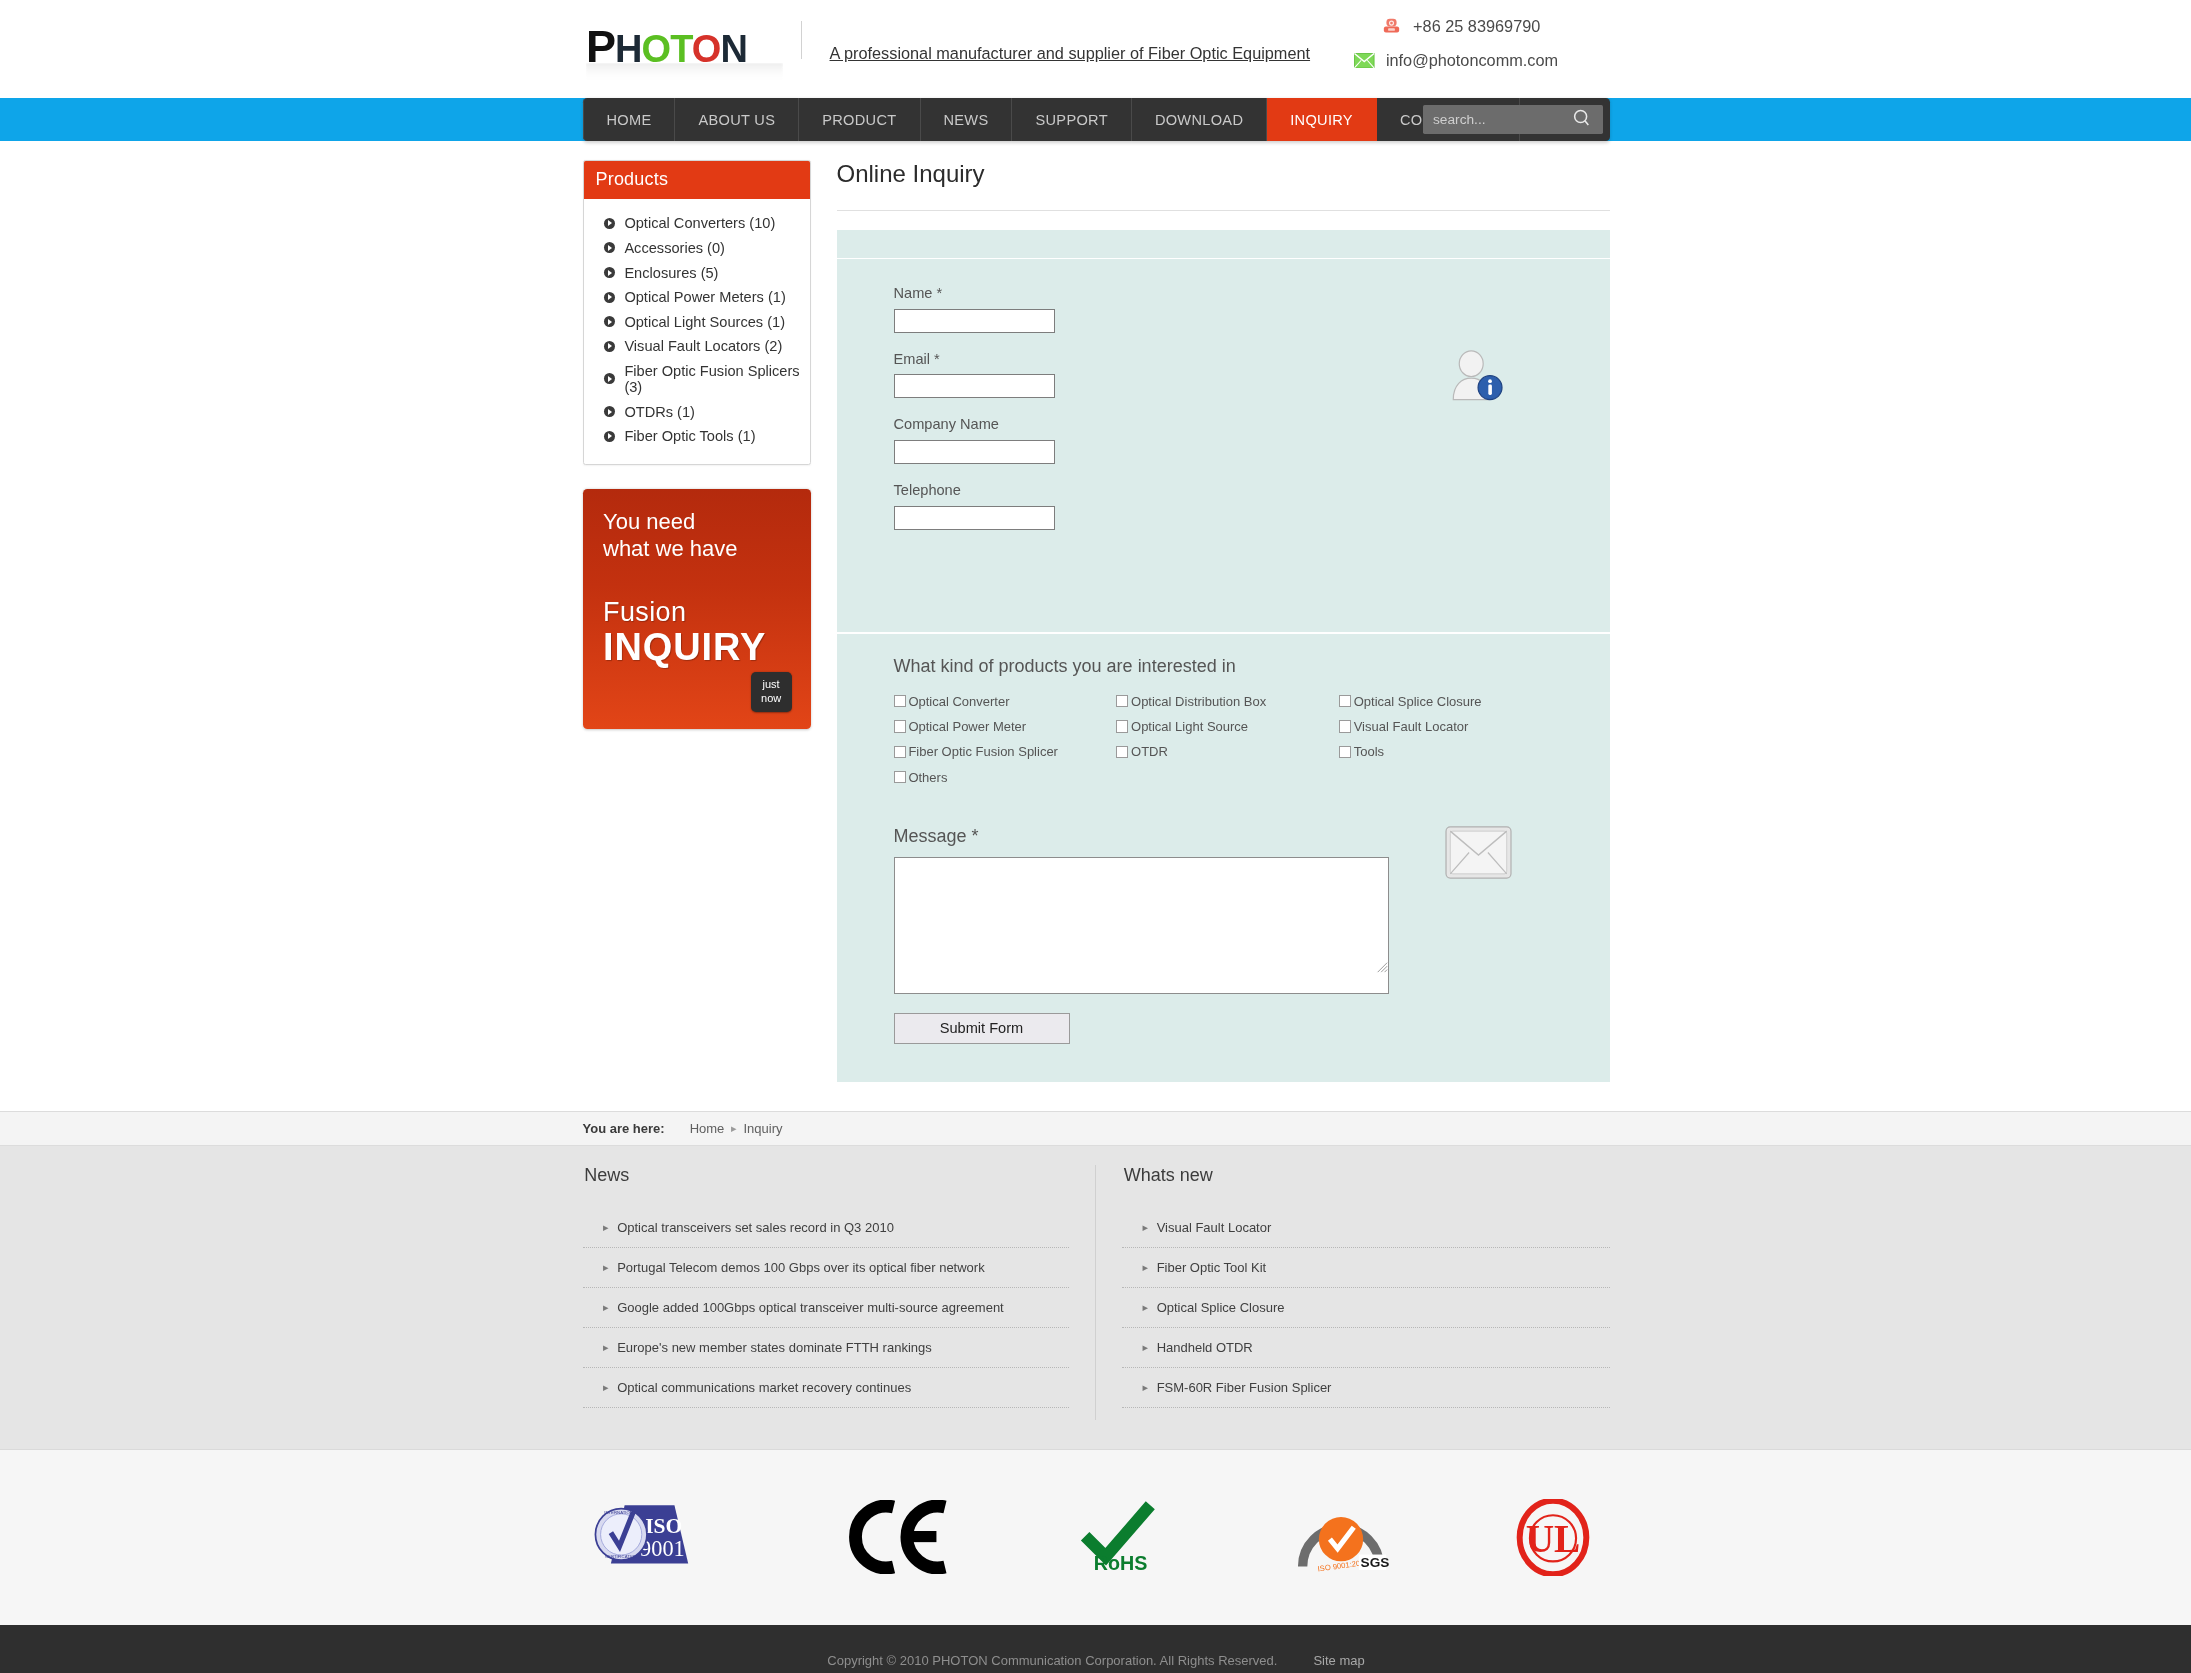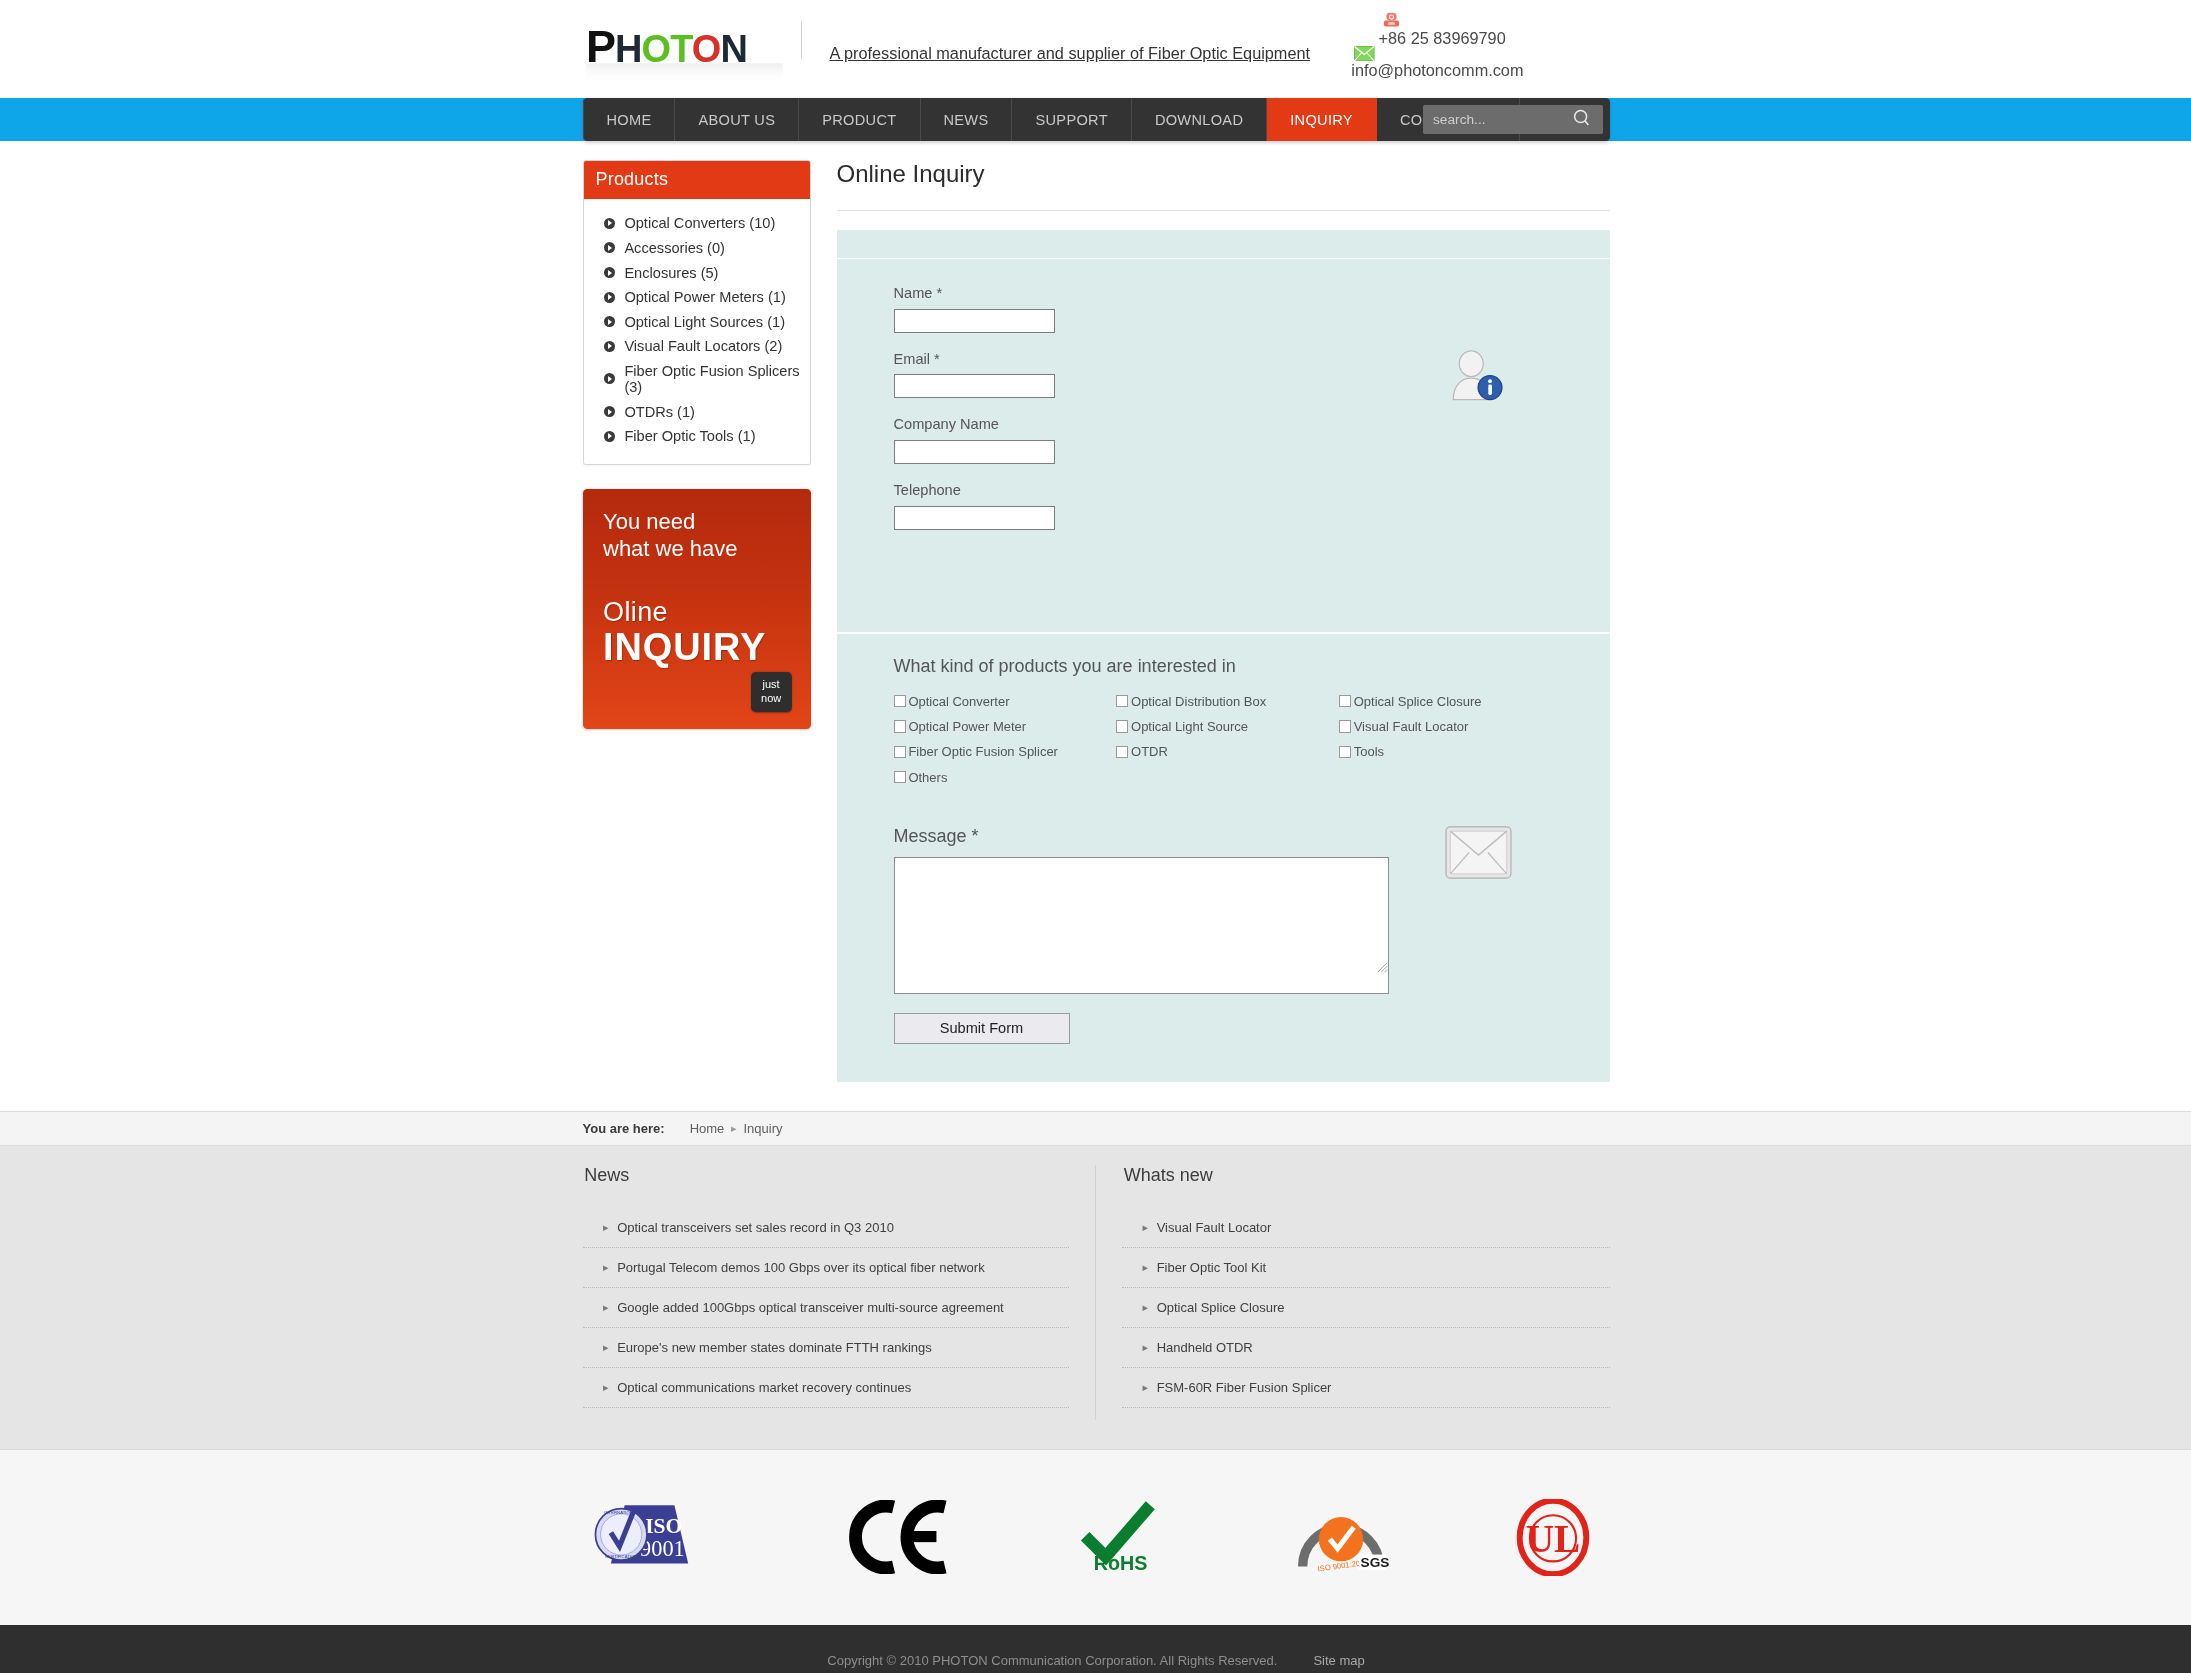--- a/index.html
+++ b/index.html
@@ -46,21 +46,21 @@
     -webkit-mask-image:linear-gradient(to bottom,rgba(0,0,0,.45),rgba(0,0,0,0));
     mask-image:linear-gradient(to bottom,rgba(0,0,0,.45),rgba(0,0,0,0));
   }
   .logo-divider{position:absolute;left:218px;top:20.5px;width:0.9px;height:38px;background:#d2d2d2;}
   .tagline{
     position:absolute;left:247px;top:44px;
     font-size:16.3px;color:#343434;white-space:nowrap;text-decoration:underline;
   }
 
   .contact-block{position:absolute;right:0px;top:12px;width:265px;}
-  .contact-row{display:flex;align-items:flex-start;height:29px;margin-bottom:5.1px;flex-direction:column;}
+  .contact-row{display:flex;align-items:center;height:29px;margin-bottom:5.1px;}
   .contact-row .ico{width:26px;height:20.5px;display:flex;align-items:center;justify-content:center;margin-right:8.6px;}
   .contact-row .txt{font-size:16.3px;color:#4a4a4a;white-space:nowrap;}
   .row-phone{padding-left:34px;}
   .row-mail{padding-left:6.8px;}
 
   
   .navbar{
     position:relative;
     width:1027px;margin:0 auto;
     height:43px;
@@ -351,21 +351,21 @@
                 <div class="prod-item">
                   <span class="bullet"></span>
                   <span>Fiber Optic Tools (1)</span>
                 </div>
               </div>
           </div>
 
           <div class="banner">
             <div class="b-l1">You need</div>
             <div class="b-l1">what we have</div>
-            <div class="b-l2">Oline</div>
+            <div class="b-l2">Fusion</div>
             <div class="b-l3">INQUIRY</div>
             <div class="b-btn">
               <div>just</div>
               <div>now</div>
             </div>
           </div>
 
         </div>
 
         <div class="col-right">

